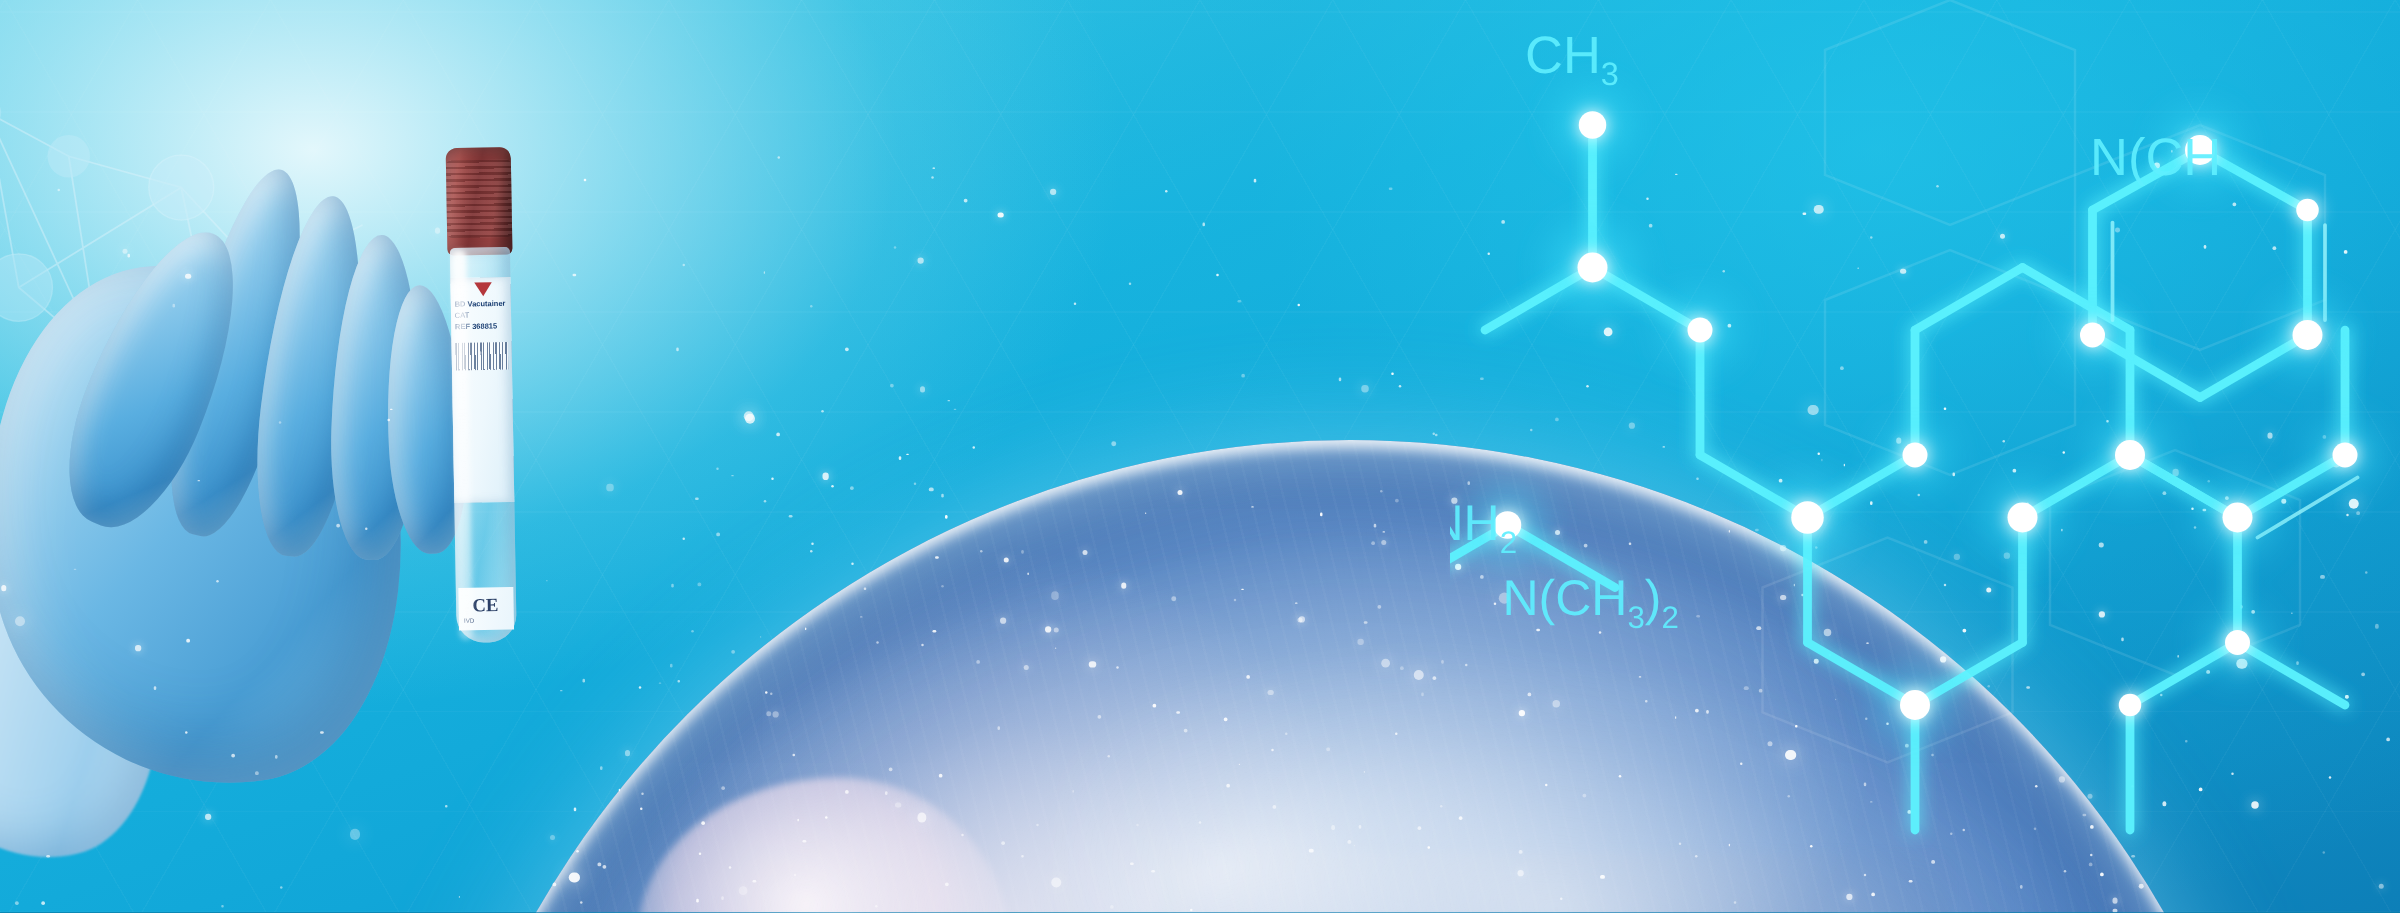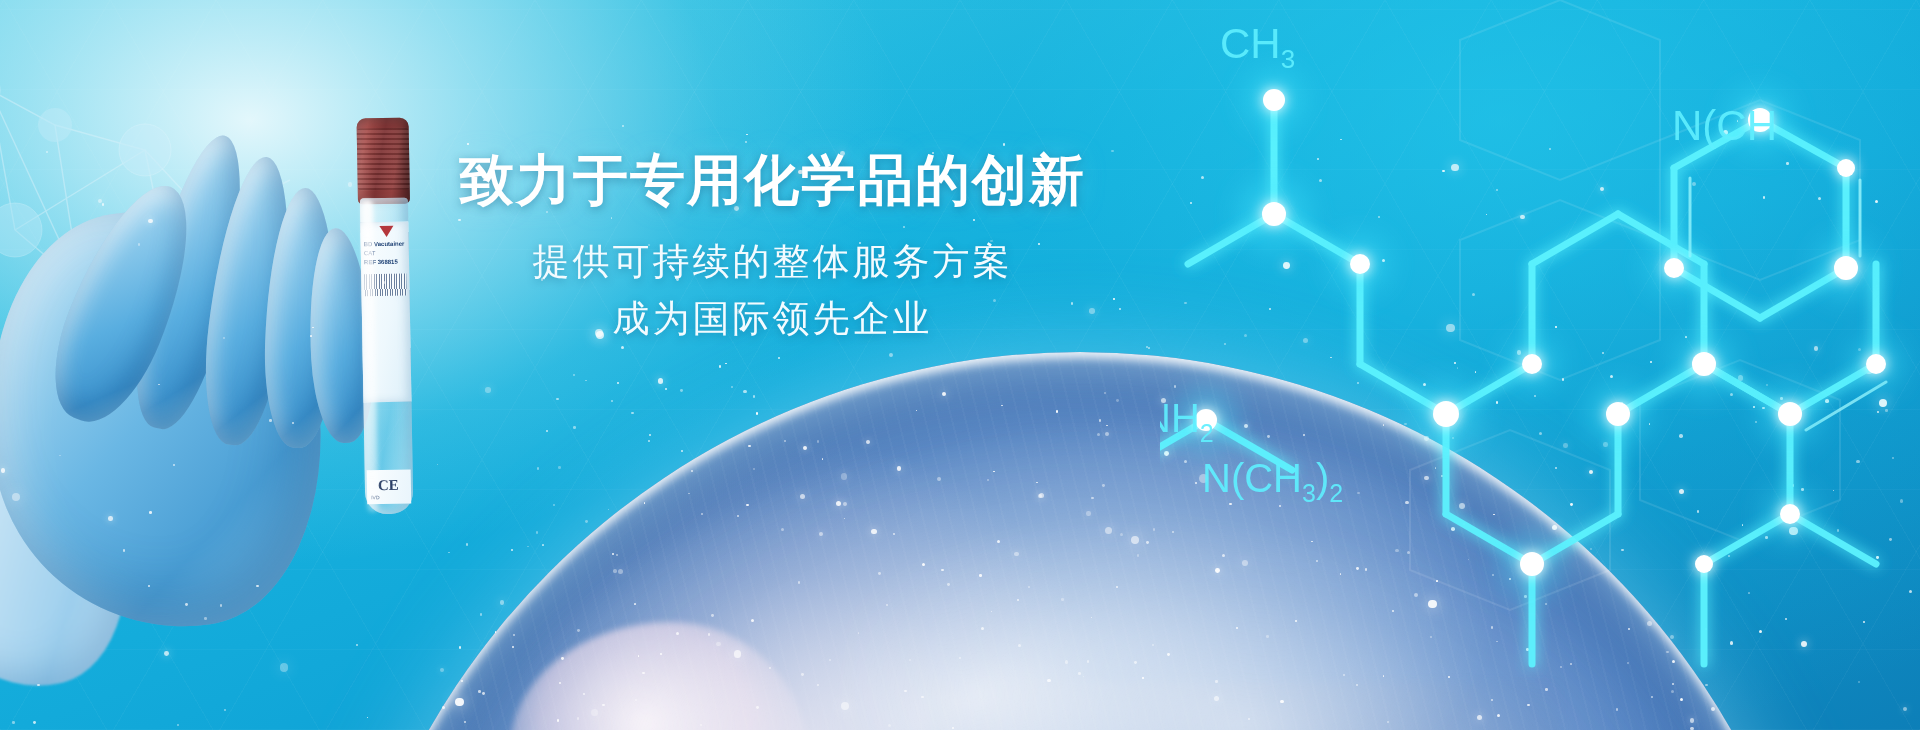--- a/index.html
+++ b/index.html
@@ -780,19 +780,14 @@
 
     <g font-family="Liberation Sans, sans-serif" fill="#5fefff" opacity="0.92">
       <text x="60" y="58" font-size="42">CH<tspan font-size="26" dy="10">3</tspan></text>
       <text x="-104" y="140" font-size="40">OH</text>
       <text x="512" y="140" font-size="42">N(CH</text>
       <text x="-18" y="432" font-size="40">NH<tspan font-size="25" dy="10">2</tspan></text>
       <text x="42" y="492" font-size="40">N(CH<tspan font-size="25" dy="10">3</tspan><tspan font-size="40" dy="-10">)</tspan><tspan font-size="25" dy="10">2</tspan></text>
     </g>
   </svg>
 
-  <div id="copy">
-    <h1 id="headline">致力于专用化学品的创新</h1>
-    <p class="sub" id="sub1">提供可持续的整体服务方案</p>
-    <p class="sub" id="sub2">成为国际领先企业</p>
-  </div>
 
 </div>
 
 </body></html>

